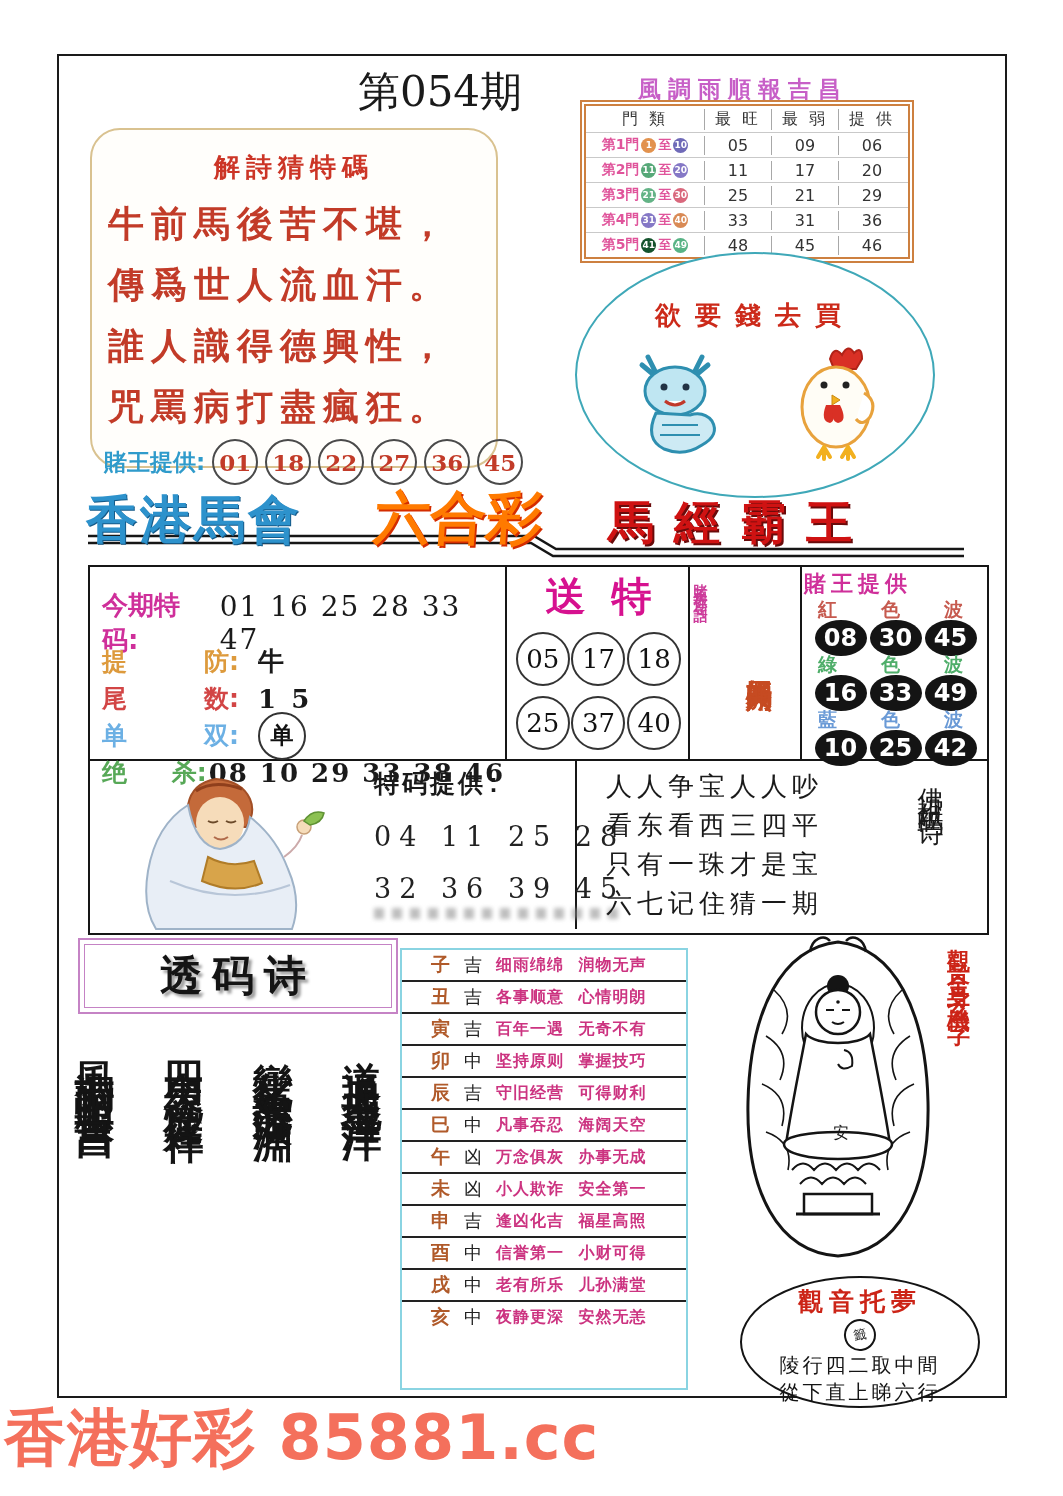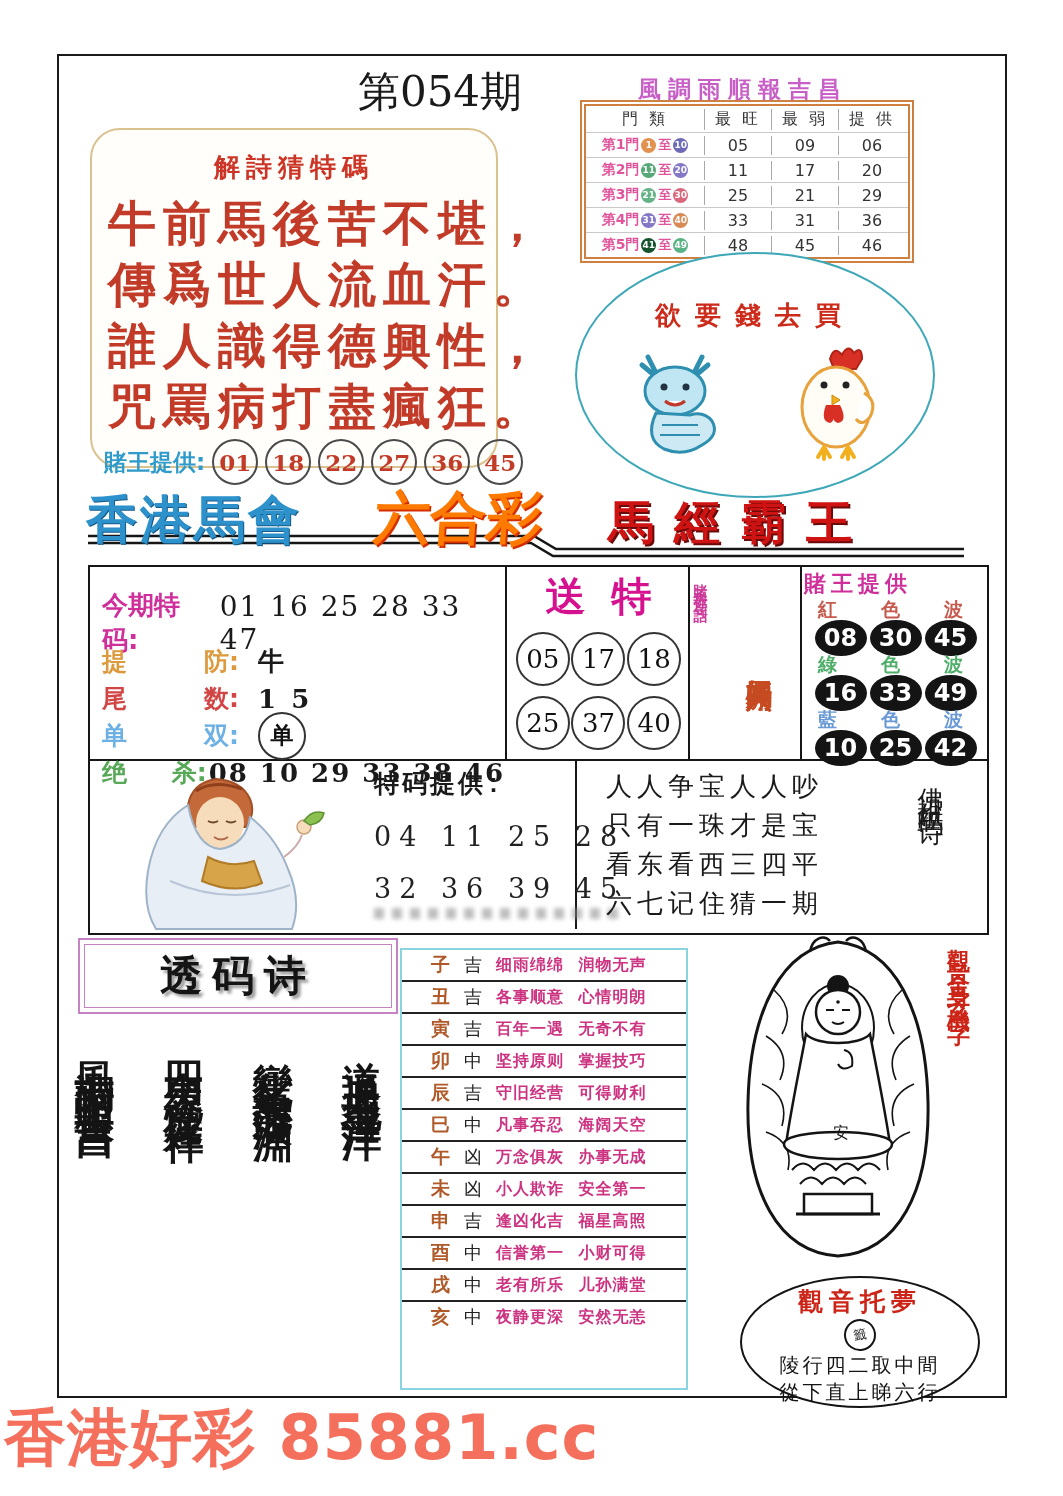--- a/index.html
+++ b/index.html
@@ -11,21 +11,21 @@
   .outer-frame{left:57px;top:54px;width:946px;height:1340px;border:2px solid #1a1a1a;}
 
   
   .issue-title{left:280px;top:64px;width:320px;text-align:center;font-size:42px;
                font-family:"DejaVu Serif",serif;color:#1a1a1a;}
 
   
   .poem-box{left:90px;top:128px;width:404px;height:336px;border:2px solid #d9c290;border-radius:30px;background:#fffefb;}
   .poem-title{text-align:center;margin-top:20px;color:#cc3526;font-size:26px;font-weight:700;letter-spacing:6px;}
   .poem-lines{margin:8px 0 0 16px;}
-  .poem-line{color:#c23b28;font-family:"DejaVu Serif",serif;font-size:48px;font-weight:700;
+  .poem-line{color:#c23b28;font-family:"DejaVu Serif",serif;font-size:36px;font-weight:700;
              letter-spacing:7px;line-height:61px;white-space:nowrap;}
   .provider-row{display:flex;align-items:center;margin:2px 0 0 12px;}
   .provider-label{color:#2f9bcb;font-size:23px;font-weight:700;white-space:nowrap;}
   .pnum{width:42px;height:42px;border:2px solid #4a4a4a;border-radius:50%;display:flex;align-items:center;
         justify-content:center;color:#c23b28;font-size:23px;font-weight:700;margin-left:7px;
         font-family:"DejaVu Serif",serif;flex:none;}
 
   
   .strength-title{left:578px;top:74px;width:330px;text-align:center;color:#c75fc7;font-size:23px;
                   font-weight:700;letter-spacing:7px;}
@@ -357,22 +357,22 @@
     <div class="tema-block">
       <div class="tema-label">特码提供:</div>
       <div class="tema-line">04 11 25 28</div>
       <div class="tema-line">32 36 39 45</div>
       <div class="tema-blur"></div>
     </div>
 
     <div class="fozu-block">
       <div class="fozu-lines">
         <div class="fozu-line">人人争宝人人吵</div>
+        <div class="fozu-line">看东看西三四平</div>
         <div class="fozu-line">只有一珠才是宝</div>
-        <div class="fozu-line">看东看西三四平</div>
         <div class="fozu-line">六七记住猜一期</div>
       </div>
       <div class="fozu-vtitle">佛祖献码诗</div>
     </div>
   </div>
 
   <div class="abs touma-box">
     <div class="touma-title">透码诗</div>
   </div>
   <div class="abs touma-cols">

